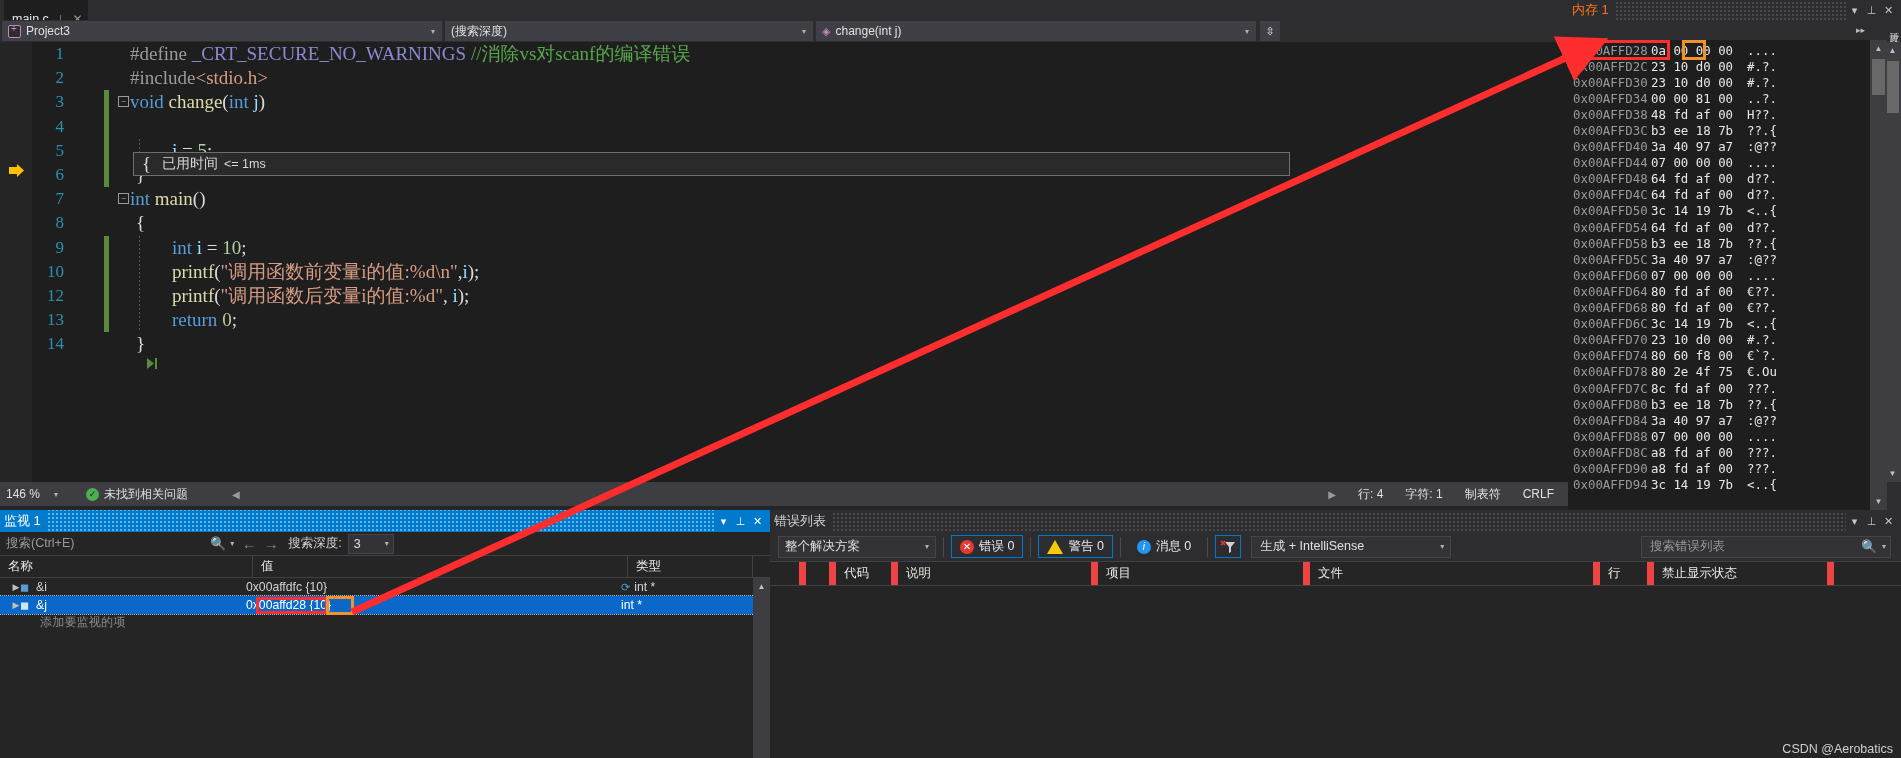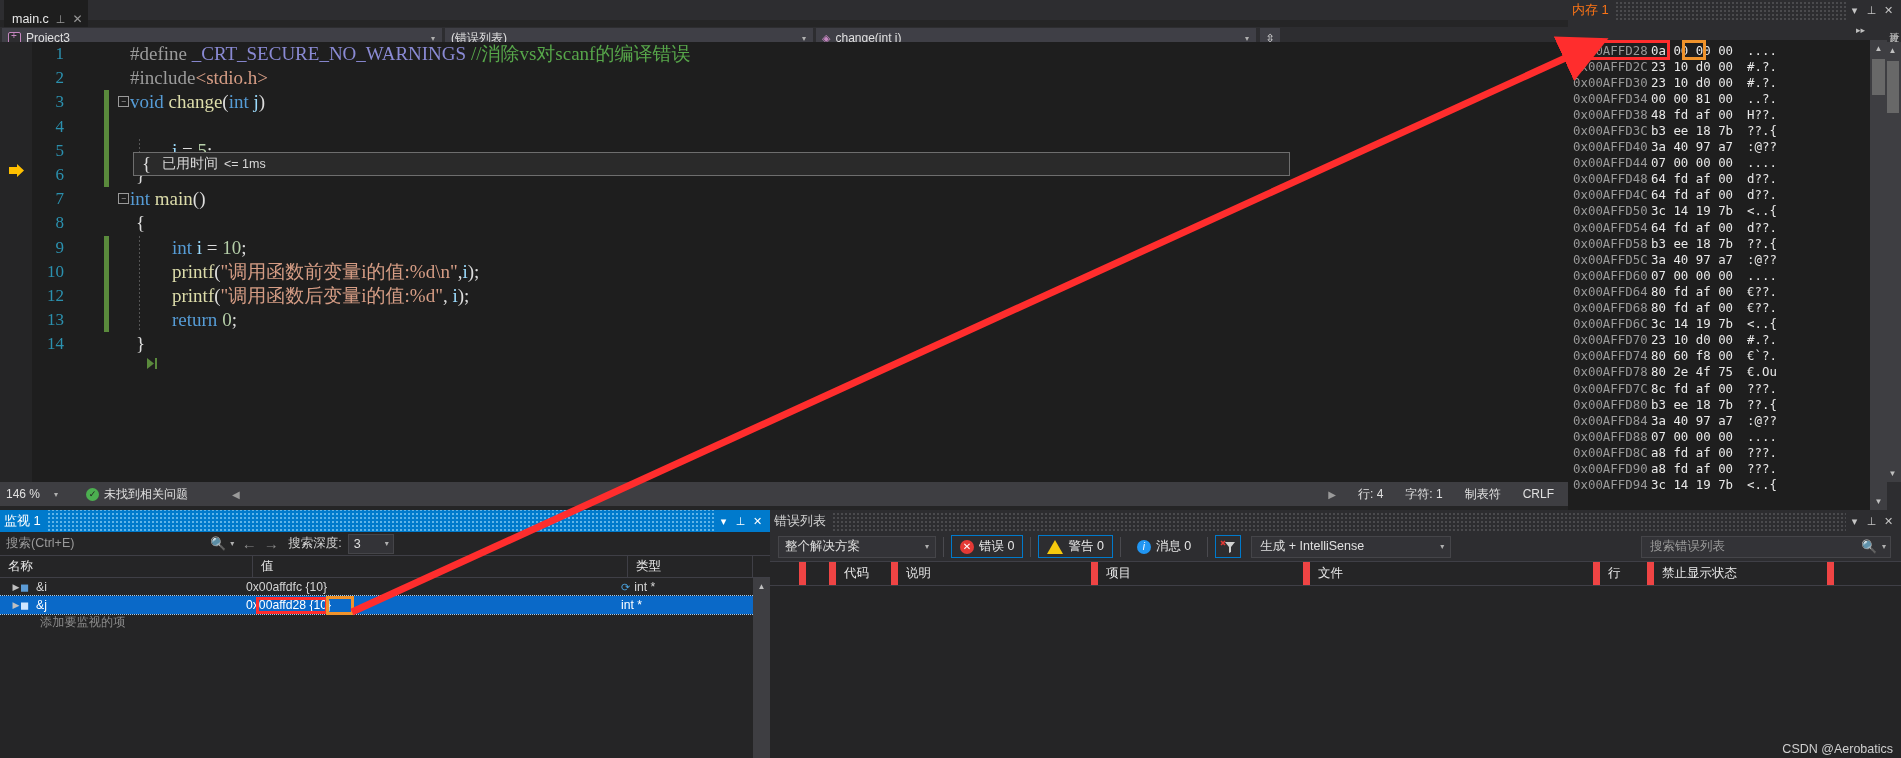--- a/index.html
+++ b/index.html
@@ -40,21 +40,21 @@
 
   
   .vtabs {
     position: absolute; right: 0; top: 20px; width: 14px; height: 490px;
     background: #2d2d30; color: #b0b0b0; font-size: 10px;
   }
   .vtabs span { writing-mode: vertical-rl; display: block; padding-top: 4px; letter-spacing: 1px;}
 
   
   .navbar {
-    position: absolute; left: 0; top: 27px; width: 1568px; height: 22px;
+    position: absolute; left: 0; top: 20px; width: 1568px; height: 22px;
     background: #2d2d30; display: flex; align-items: center;
   }
   .combo {
     height: 20px; background: #3f3f46; border: 1px solid #3f3f46;
     display: flex; align-items: center; color: #e0e0e0; font-size: 12px;
     padding: 0 2px 0 5px; position: relative;
   }
   .combo .ctext { flex: 1; white-space: nowrap; overflow: hidden; }
   .caret { width: 12px; text-align: center; color: #b0b0b0; font-size: 8px; }
   #combo-project { width: 440px; margin-left: 2px; }
@@ -270,21 +270,21 @@
     <span>计更改</span>
   </div>
 
   <div class="navbar">
     <div class="combo" id="combo-project">
       <span class="proj-icon"></span>
       <span class="ctext">Project3</span>
       <span class="caret">▾</span>
     </div>
     <div class="combo" id="combo-scope">
-      <span class="ctext">(错误列表)</span>
+      <span class="ctext">(搜索深度)</span>
       <span class="caret">▾</span>
     </div>
     <div class="combo" id="combo-member">
       <span class="member-icon">◈</span>
       <span class="ctext">change(int j)</span>
       <span class="caret">▾</span>
     </div>
     <div class="splitctl">⇳</div>
   </div>
 

